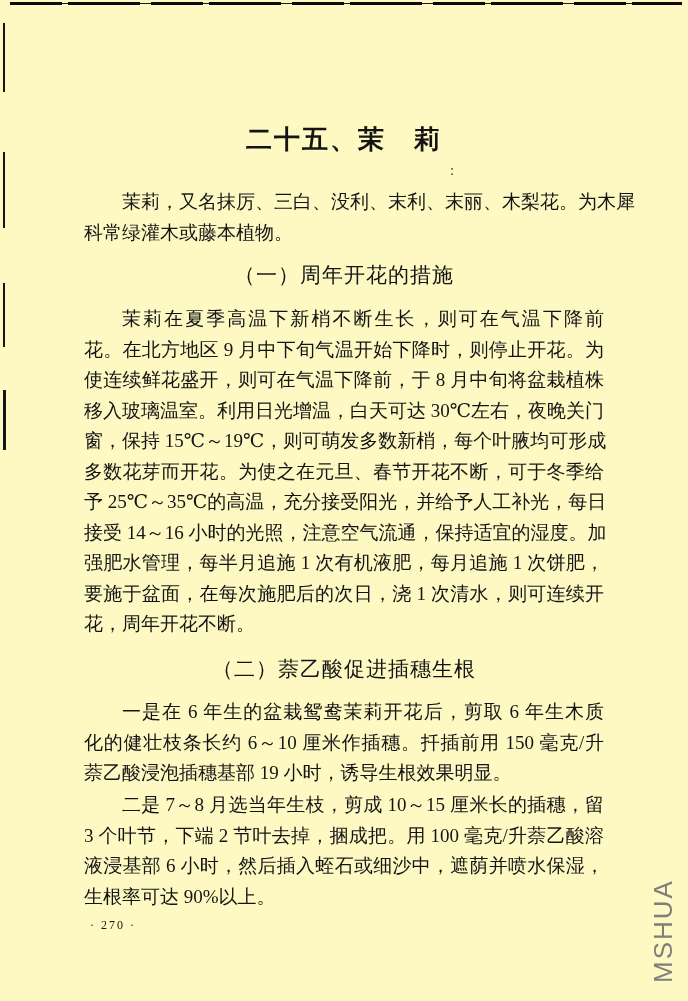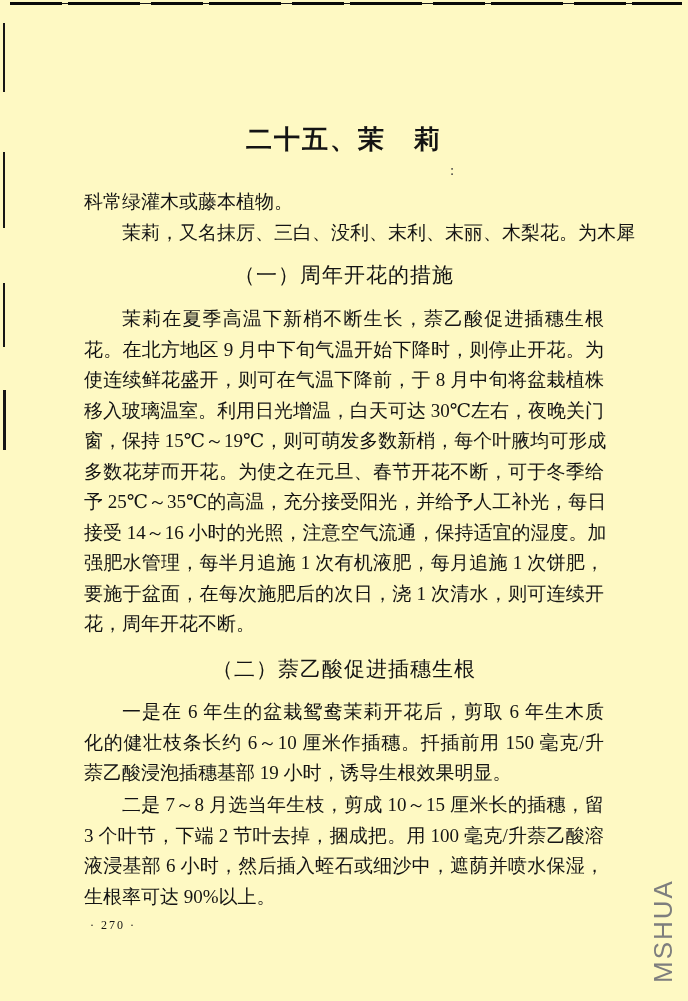--- a/index.html
+++ b/index.html
@@ -56,27 +56,27 @@
   <div class="scan-top"></div>
   <div class="edge e1"></div>
   <div class="edge e2"></div>
   <div class="edge e3"></div>
   <div class="edge e4"></div>
 
   <h1 class="title">二十五、茉　莉</h1>
   <div class="stray">:</div>
 
   <div class="para intro">
+      <div class="tline indent">茉莉，又名抹厉、三白、没利、末利、末丽、木梨花。为木犀</div>
       <div class="tline last">科常绿灌木或藤本植物。</div>
-      <div class="tline indent">茉莉，又名抹厉、三白、没利、末利、末丽、木梨花。为木犀</div>
     </div>
 
   <h2 class="heading s1h">（一）周年开花的措施</h2>
   <div class="para p1">
-      <div class="tline indent">茉莉在夏季高温下新梢不断生长，萘乙酸促进插穗生根</div>
+      <div class="tline indent">茉莉在夏季高温下新梢不断生长，则可在气温下降前</div>
       <div class="tline">花。在北方地区 9 月中下旬气温开始下降时，则停止开花。为</div>
       <div class="tline">使连续鲜花盛开，则可在气温下降前，于 8 月中旬将盆栽植株</div>
       <div class="tline">移入玻璃温室。利用日光增温，白天可达 30℃左右，夜晚关门</div>
       <div class="tline">窗，保持 15℃～19℃，则可萌发多数新梢，每个叶腋均可形成</div>
       <div class="tline">多数花芽而开花。为使之在元旦、春节开花不断，可于冬季给</div>
       <div class="tline">予 25℃～35℃的高温，充分接受阳光，并给予人工补光，每日</div>
       <div class="tline">接受 14～16 小时的光照，注意空气流通，保持适宜的湿度。加</div>
       <div class="tline">强肥水管理，每半月追施 1 次有机液肥，每月追施 1 次饼肥，</div>
       <div class="tline">要施于盆面，在每次施肥后的次日，浇 1 次清水，则可连续开</div>
       <div class="tline last">花，周年开花不断。</div>

